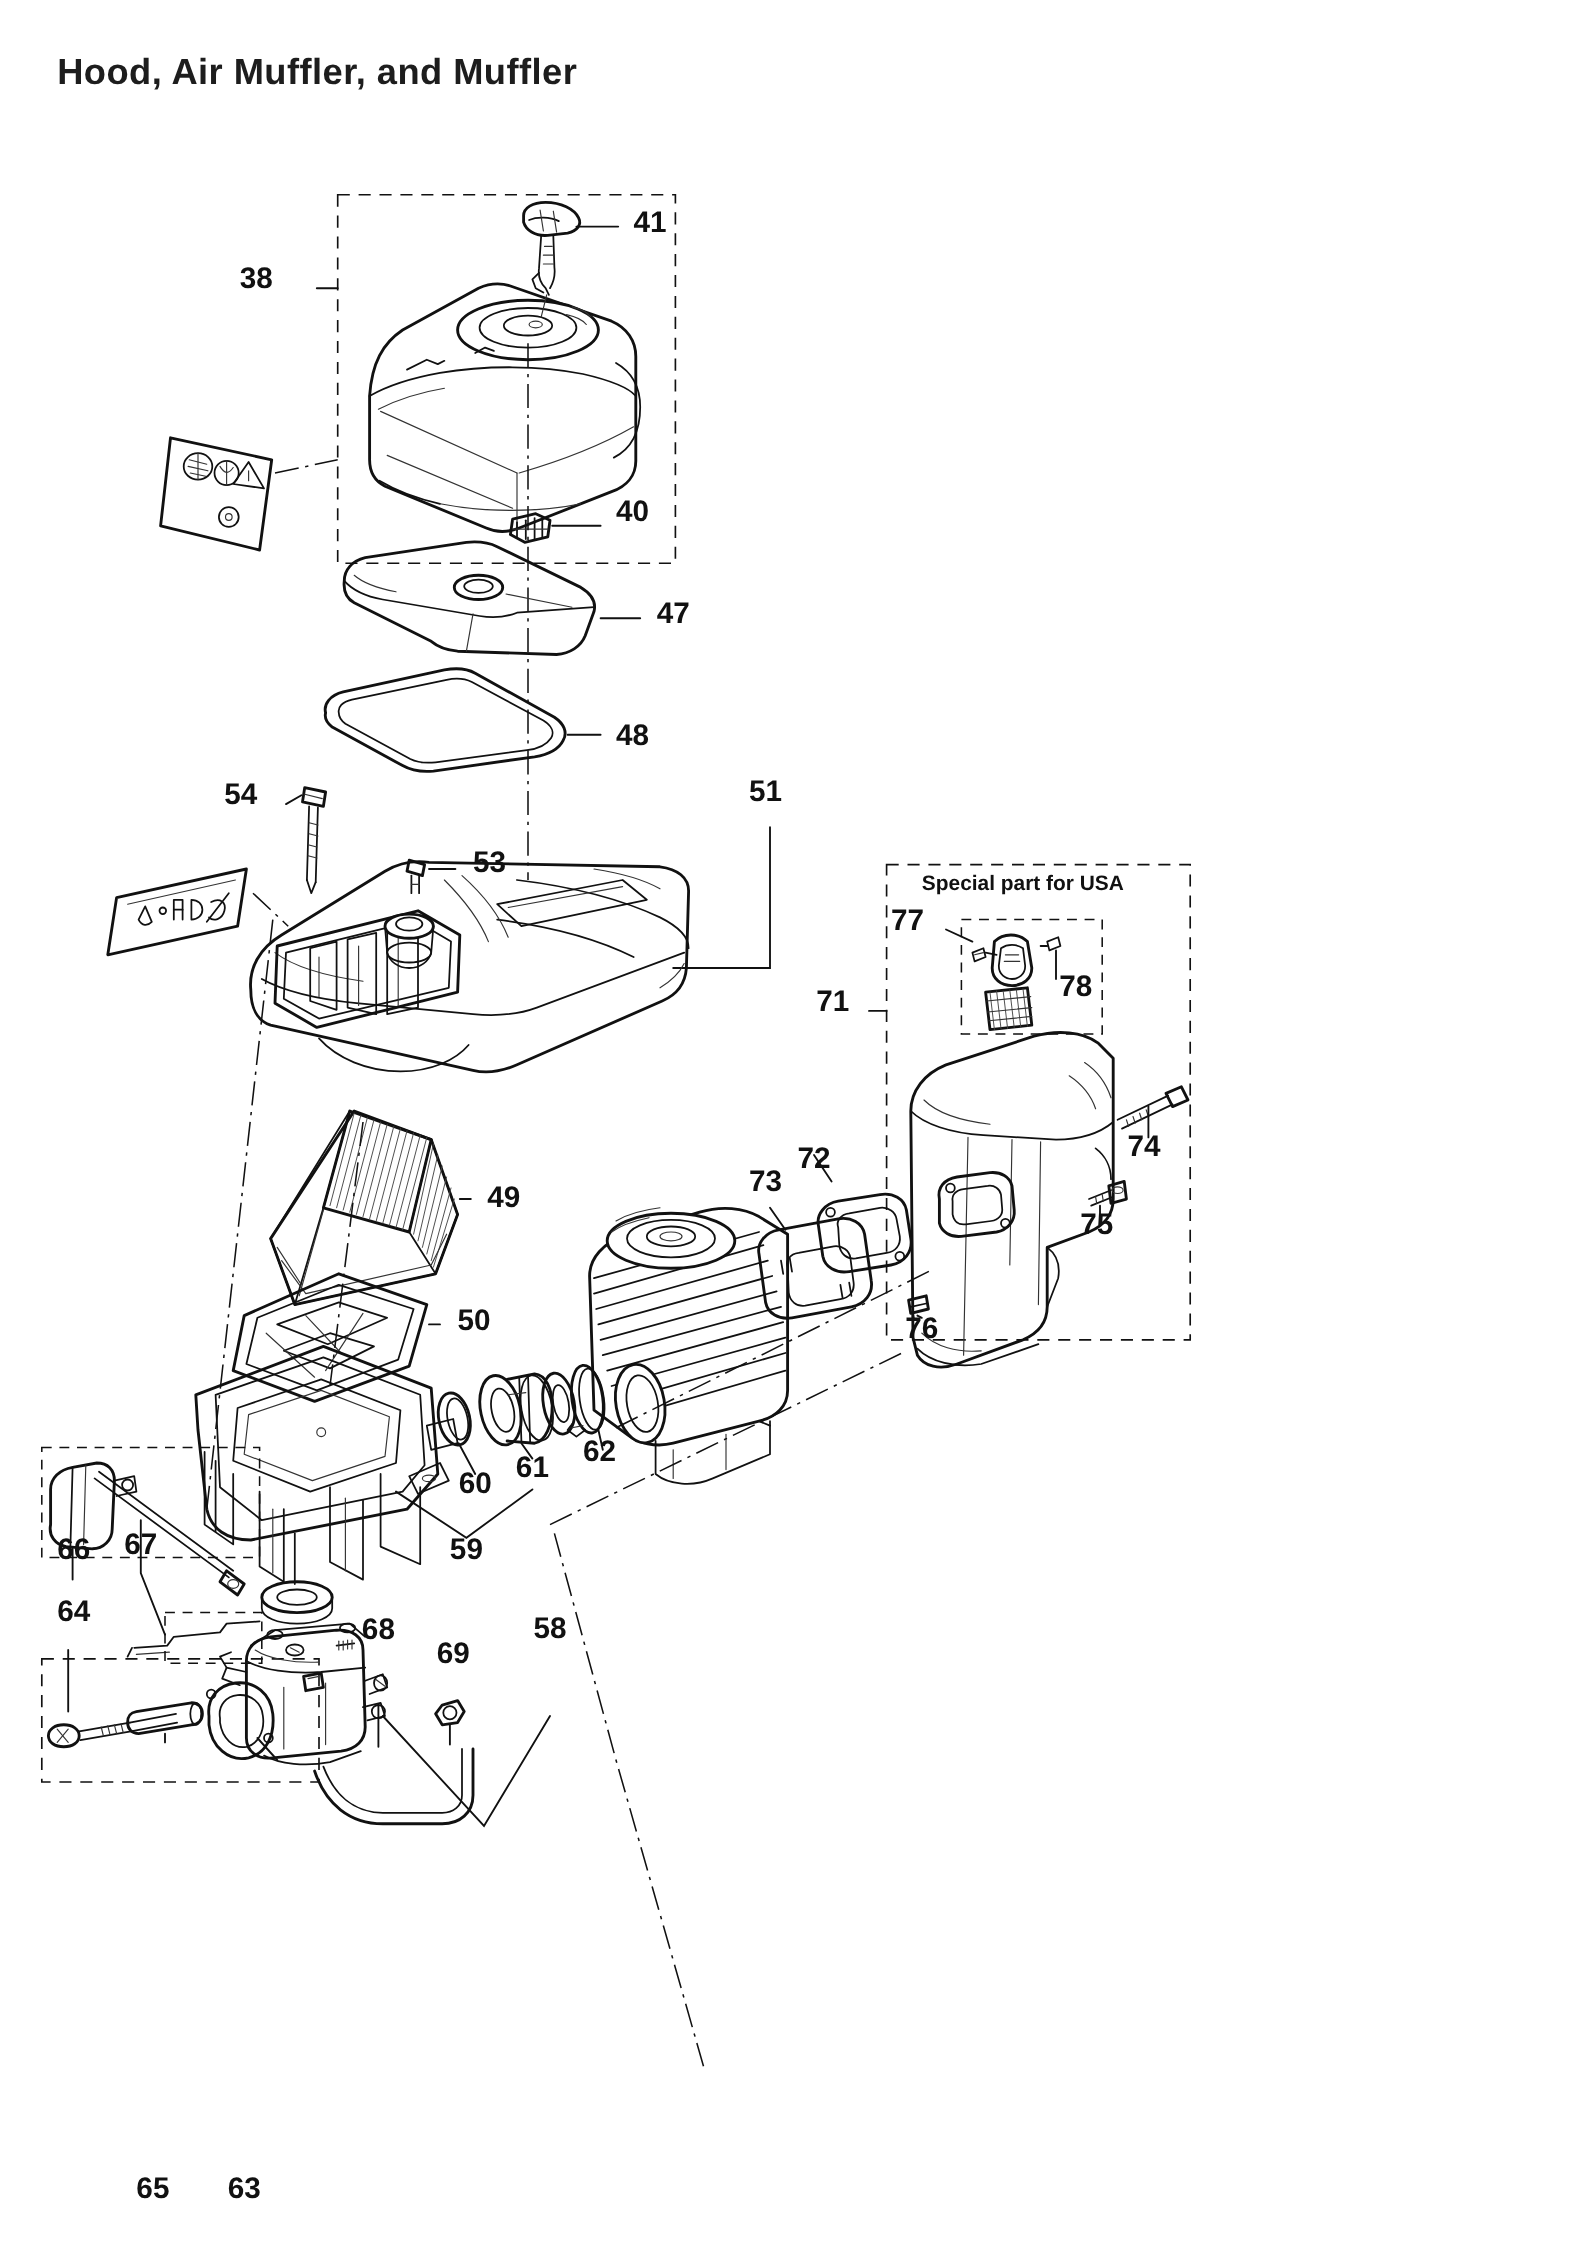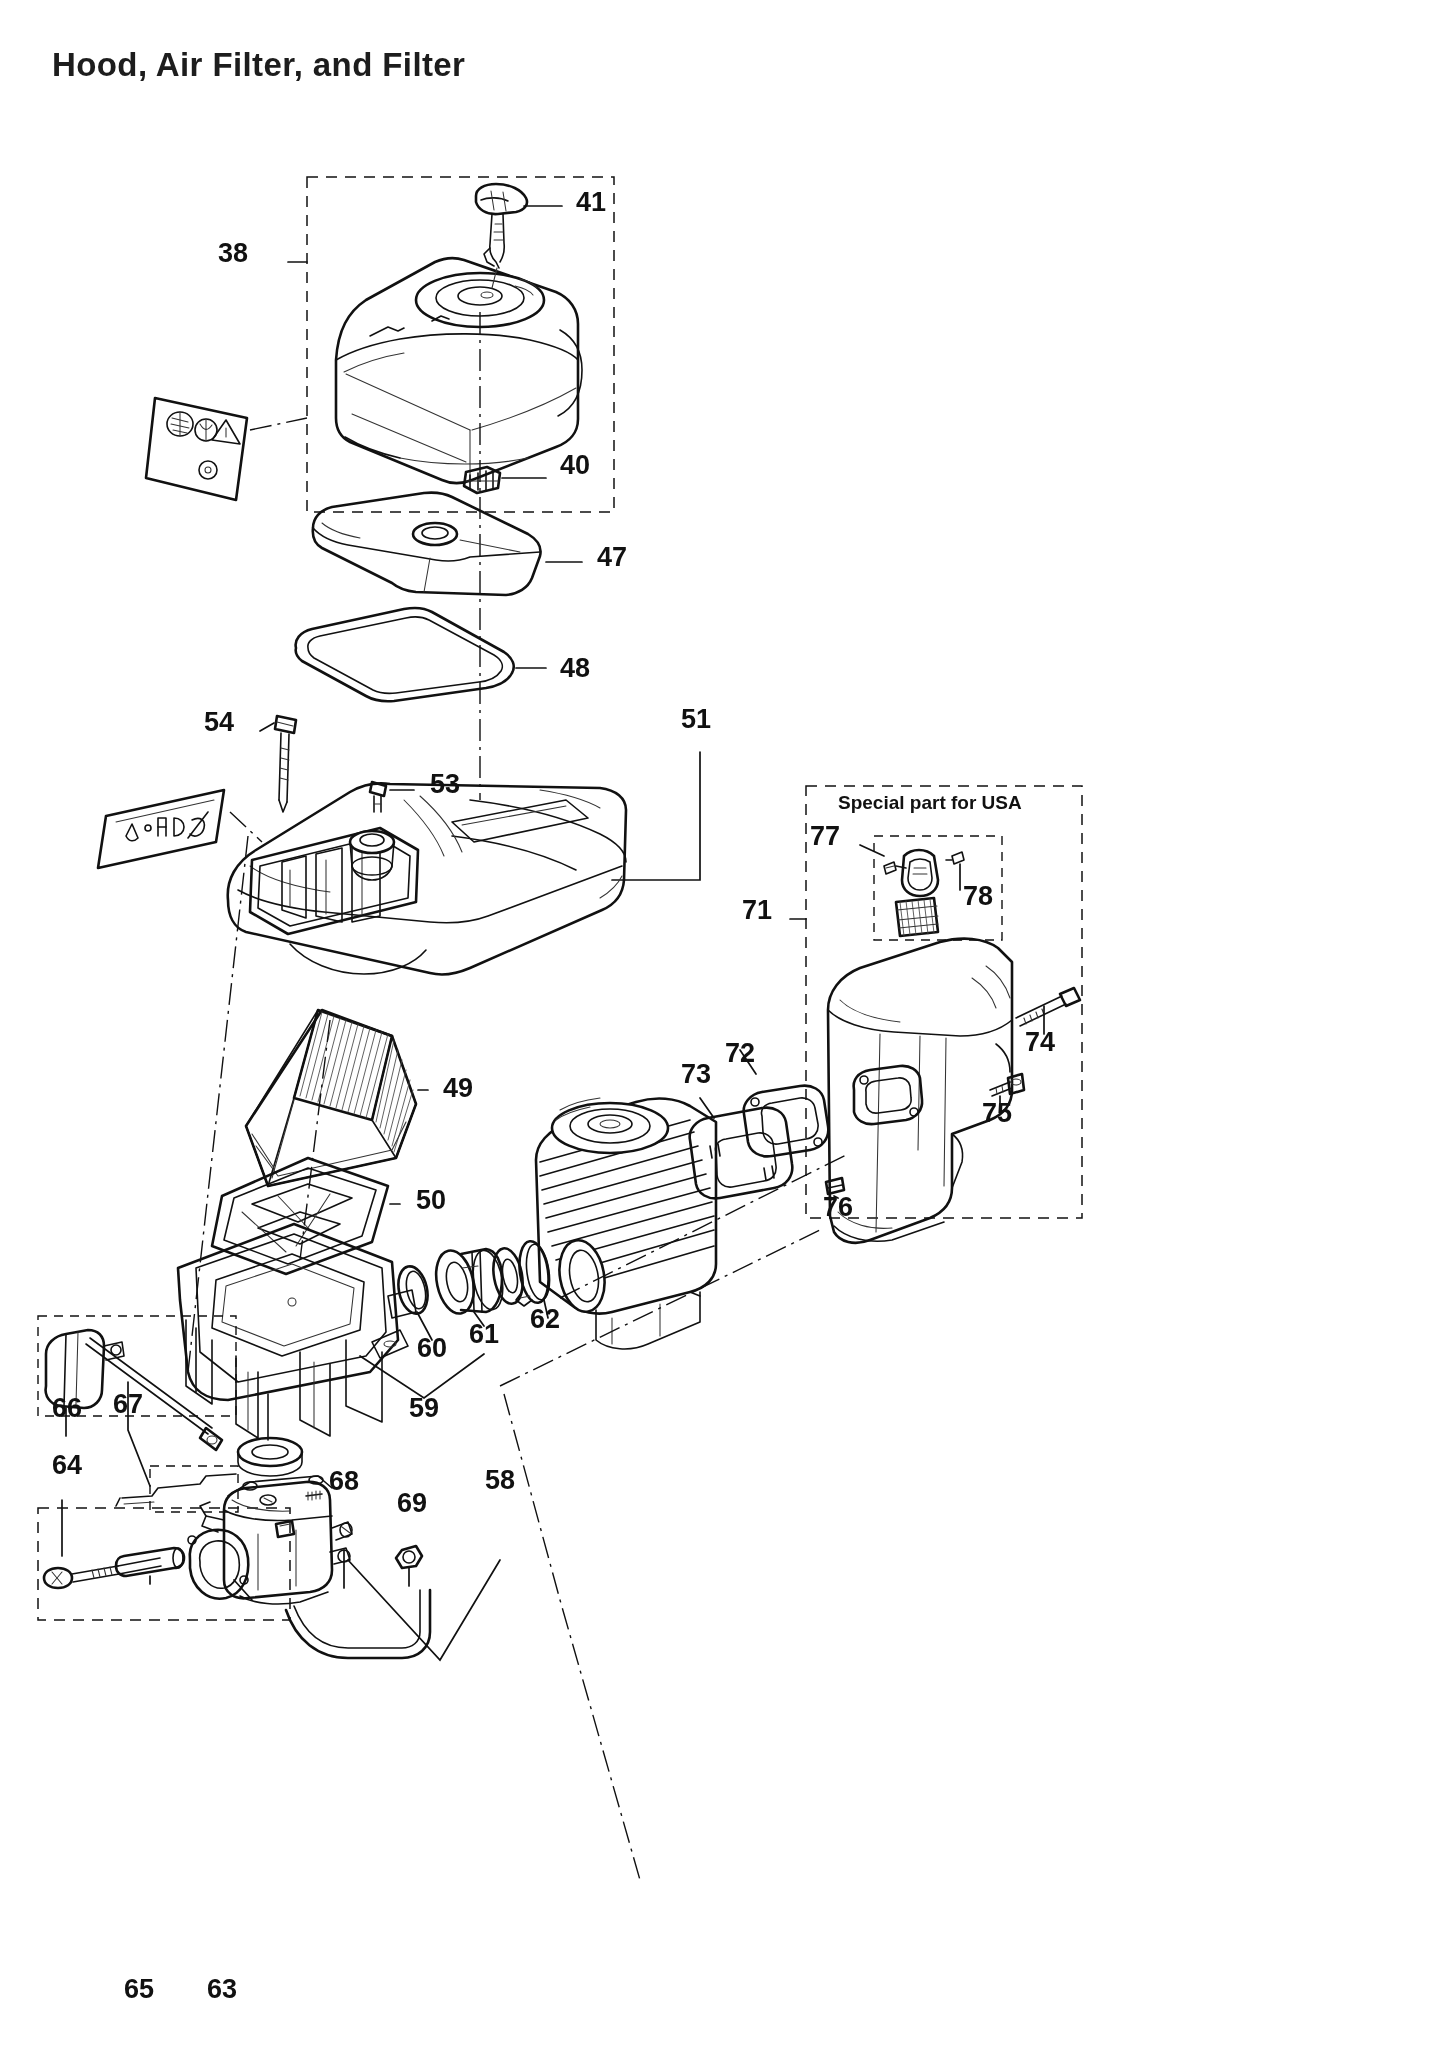--- a/index.html
+++ b/index.html
@@ -26,21 +26,21 @@
   .dash{fill:none;stroke:#111;stroke-width:1.5;stroke-dasharray:11 8;}
   .dashf{fill:none;stroke:#111;stroke-width:1.4;stroke-dasharray:9 7;}
   .cdash{fill:none;stroke:#111;stroke-width:1.4;stroke-dasharray:22 6 3 6;}
   .wht{fill:#ffffff;}
 </style>
 </head>
 <body>
 
 <div id="page">
 
-  <div id="title">Hood, Air Filter, and Filter</div>
+  <div id="title">Hood, Air Muffler, and Muffler</div>
 
   <svg id="art" viewBox="0 0 1445 2060">
 
     <rect class="dash" x="307" y="177" width="307" height="335"></rect>
     <line class="lead" x1="288" y1="262" x2="307" y2="262"></line>
 
     <g>
       <path class="ln-h" d="M336 360 C338 330 348 312 366 300 L435 262 C444 258 455 257 464 260
                L556 292 C570 298 578 310 578 324 L578 419 C578 432 570 442 556 447
                L472 480 C462 484 451 484 442 480 L350 442 C340 437 336 429 336 418 Z"></path>

